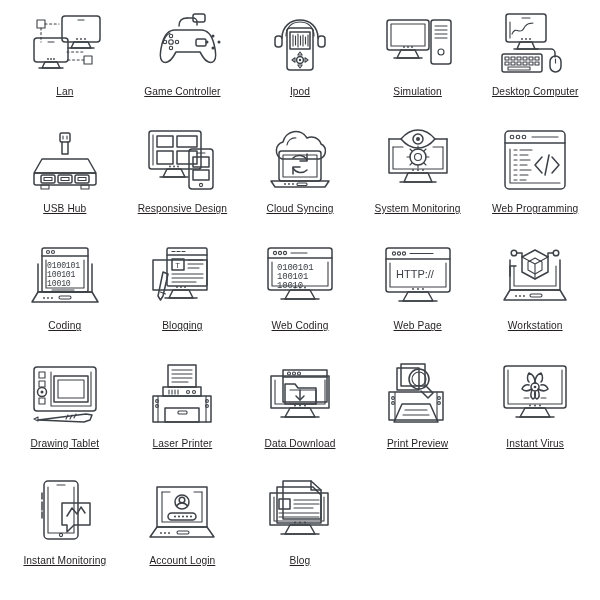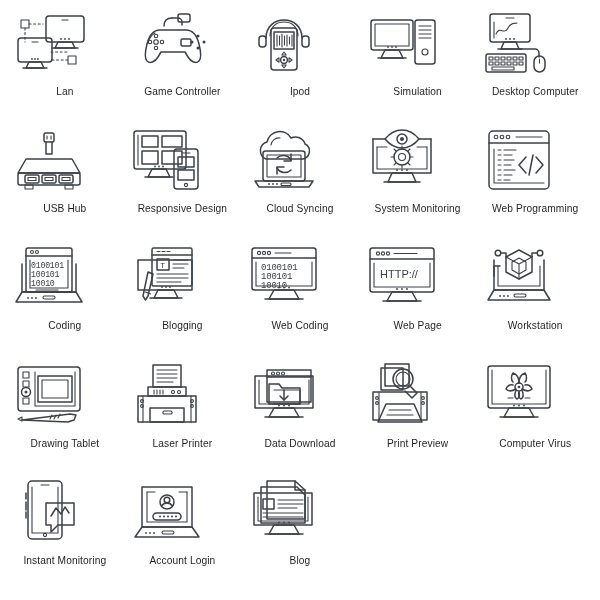--- a/index.html
+++ b/index.html
@@ -19,22 +19,24 @@
     height: 600px;
     display: grid;
     grid-template-columns: repeat(5, 1fr);
     grid-template-rows: repeat(5, 1fr);
     box-sizing: border-box;
     padding: 8px 6px 6px 6px;
   }
   .cell {
     display: flex;
     flex-direction: column;
+    align-items: center;
     justify-content: flex-start;
     box-sizing: border-box;
+    text-decoration: underline;
   }
   .glyph {
     width: 86px;
     height: 74px;
     display: flex;
     align-items: center;
     justify-content: center;
   }
   .glyph svg {
     width: 86px;
@@ -609,21 +611,21 @@
         <circle class="f" cx="43" cy="27" r="1.3"></circle>
         <path class="s" d="M43 23c0-6-3-9-6-10-2 3-2 7 0 9"></path>
         <path class="s" d="M43 23c0-6 3-9 6-10 2 3 2 7 0 9"></path>
         <path class="s" d="M40 29c-5 3-8 2-10 0 1-3 4-5 7-4"></path>
         <path class="s" d="M46 29c5 3 8 2 10 0-1-3-4-5-7-4"></path>
         <path class="s" d="M40 30c-2 5-1 8 1 9 2-1 3-4 2-7"></path>
         <path class="s" d="M46 30c2 5 1 8-1 9-2-1-3-4-2-7"></path>
         <path class="s2" d="M32 38h5M49 38h5"></path>
       </svg>
     </div>
-    <div class="lbl">Computer Virus</div>
+    <div class="lbl">Instant Virus</div>
   </div>
 
   <div class="cell">
     <div class="glyph">
       <svg viewBox="0 0 86 74">
         <rect class="s" x="22" y="4" width="34" height="58" rx="4"></rect>
         <path class="s2" d="M26 10v46h26V10"></path>
         <line class="s2" x1="35" y1="8" x2="43" y2="8"></line>
         <circle class="s2" cx="39" cy="58" r="1.6"></circle>
         <path class="s" d="M20 16v6M20 25v8M20 35v6"></path>

